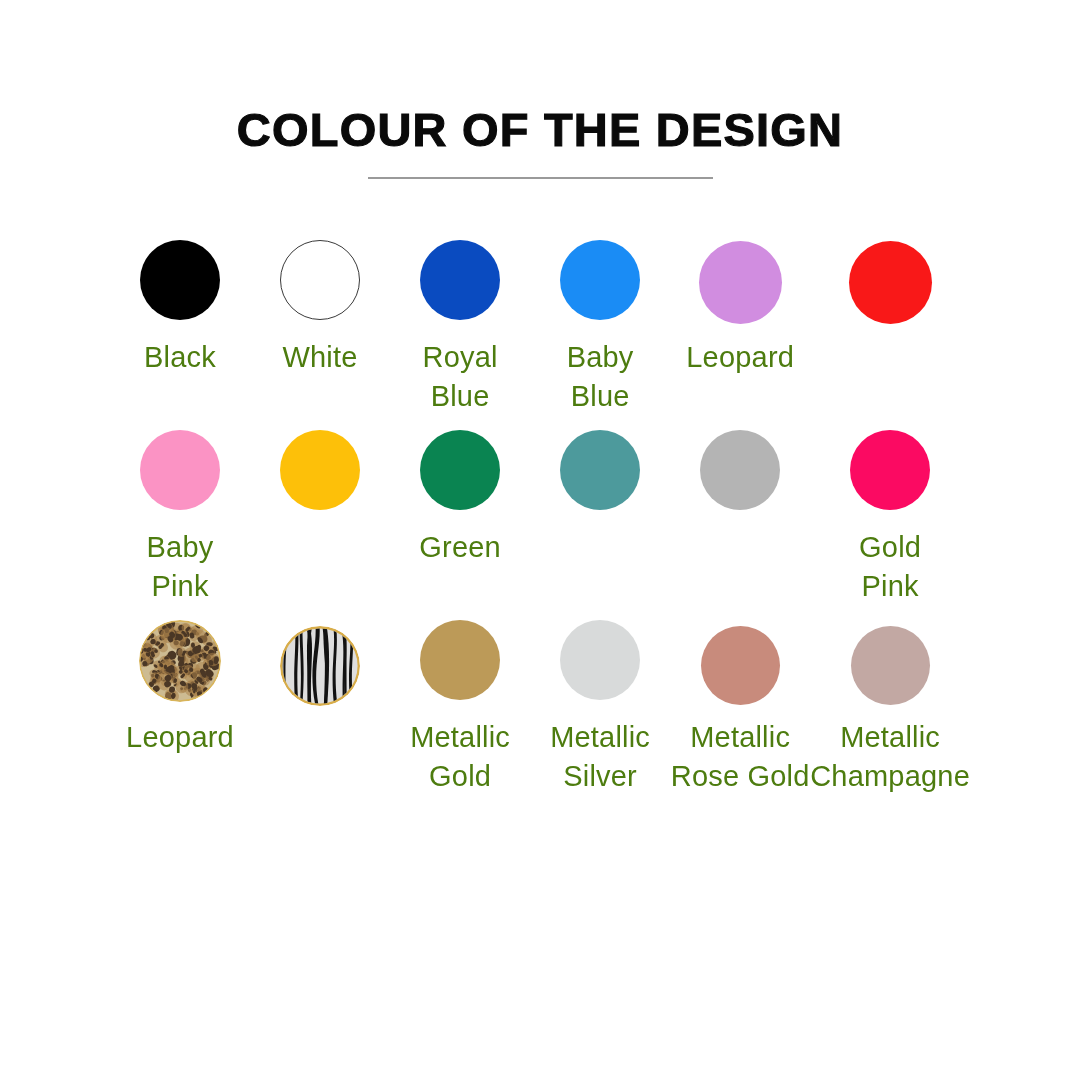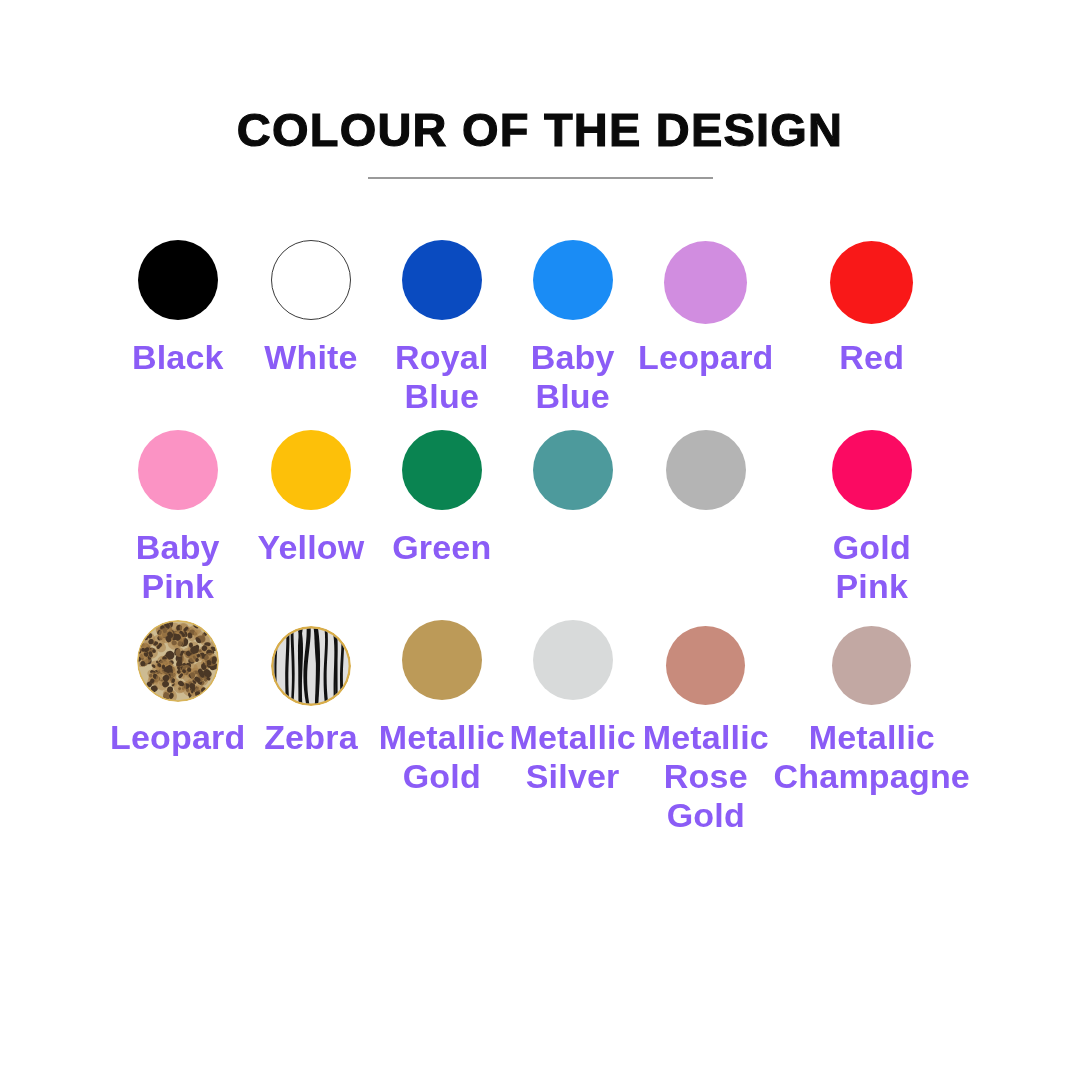--- a/index.html
+++ b/index.html
@@ -59,27 +59,26 @@
   .swatch{
     width:80px;height:80px;
     border-radius:50%;
     box-sizing:border-box;
     display:block;
   }
   .swatch svg{display:block;border-radius:50%;}
 
   .label{
     font-family:"Liberation Sans", sans-serif;
-    font-size:34px;
+    font-size:29px;
     line-height:39px;
-    color:#8b5cf6;
+    color:#4d7c0f;
     letter-spacing:0.2px;
     white-space:pre-line;
     margin-top:2px;
-    font-weight:bold;
   }
 </style>
 </head>
 <body>
 
 <div class="page">
 
   <div class="header">
     <h1 class="title">COLOUR OF THE DESIGN</h1>
     <div class="title-rule"></div>
@@ -110,33 +109,31 @@
 Blue</div>
         </div><div class="cell">
           <div class="swatch-wrap">
             <div class="swatch" style="width: 83px; height: 83px; margin-top: 1px; background: rgb(209, 141, 224);"></div>
           </div>
           <div class="label">Leopard</div>
         </div><div class="cell">
           <div class="swatch-wrap">
             <div class="swatch" style="width: 83px; height: 83px; margin-top: 1px; background: rgb(249, 24, 24);"></div>
           </div>
-          <div class="label">Red</div>
         </div></div>
     <div class="row row-2"><div class="cell">
           <div class="swatch-wrap">
             <div class="swatch" style="width: 80px; height: 80px; margin-top: 0px; background: rgb(251, 147, 196);"></div>
           </div>
           <div class="label">Baby
 Pink</div>
         </div><div class="cell">
           <div class="swatch-wrap">
             <div class="swatch" style="width: 80px; height: 80px; margin-top: 0px; background: rgb(253, 192, 9);"></div>
           </div>
-          <div class="label">Yellow</div>
         </div><div class="cell">
           <div class="swatch-wrap">
             <div class="swatch" style="width: 80px; height: 80px; margin-top: 0px; background: rgb(10, 132, 81);"></div>
           </div>
           <div class="label">Green</div>
         </div><div class="cell">
           <div class="swatch-wrap">
             <div class="swatch" style="width: 80px; height: 80px; margin-top: 0px; background: rgb(77, 154, 156);"></div>
           </div>
         </div><div class="cell">
@@ -564,21 +561,20 @@
       L 101.8 108
       C 98.4 52, 106.1 24, 96.1 -8 Z" fill="#121212"></path>
                   <path d="M 101.4 -8
       C 94.0 24, 108.2 52, 97.7 108
       L 101.8 108
       C 113.5 52, 99.3 24, 106.7 -8 Z" fill="#121212"></path>
     </g>
   </svg>
             </div>
           </div>
-          <div class="label">Zebra</div>
         </div><div class="cell">
           <div class="swatch-wrap">
             <div class="swatch" style="width: 80px; height: 80px; margin-top: 0px; background: rgb(188, 154, 88);"></div>
           </div>
           <div class="label">Metallic
 Gold</div>
         </div><div class="cell">
           <div class="swatch-wrap">
             <div class="swatch" style="width: 80px; height: 80px; margin-top: 0px; background: rgb(216, 218, 218);"></div>
           </div>

